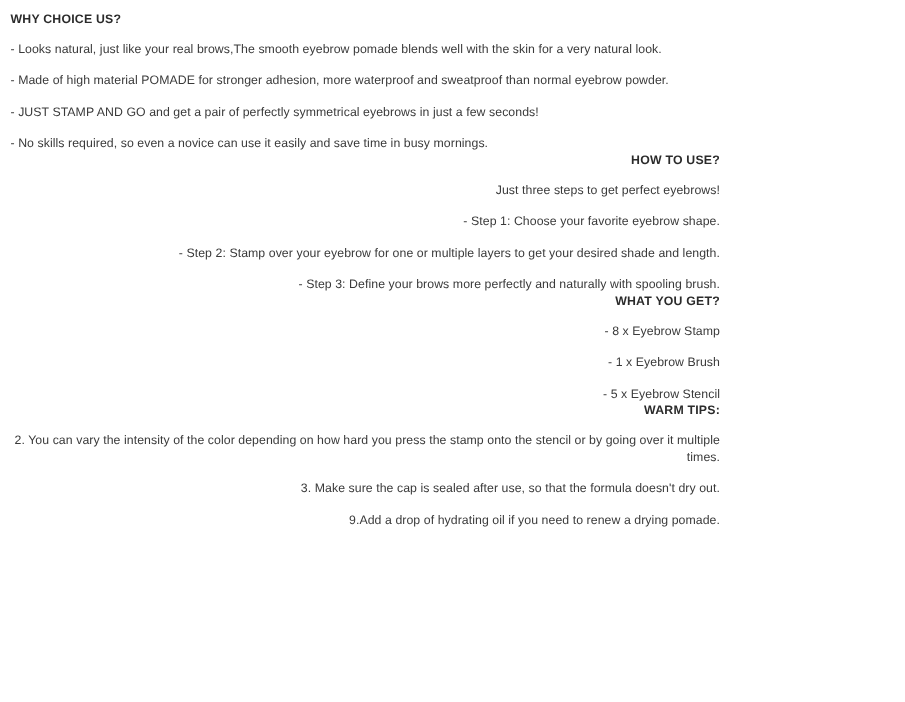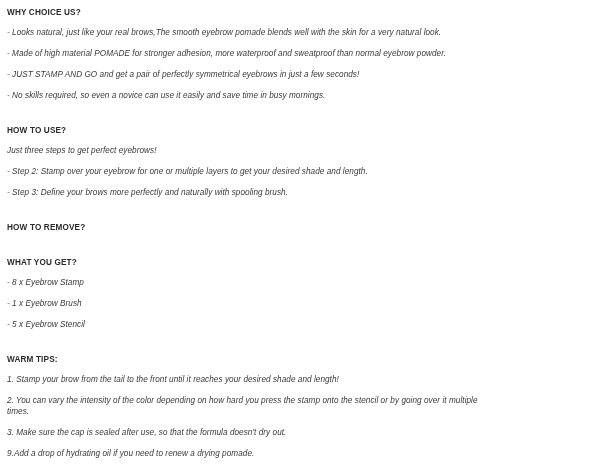--- a/index.html
+++ b/index.html
@@ -33,60 +33,59 @@
     margin: 0 0 9px 0;
     line-height: 11px;
   }
   .line {
     font-size: 8.2px;
     font-weight: normal;
     color: #3a3a3a;
     line-height: 11px;
     margin: 0 0 10px 0;
     letter-spacing: 0.05px;
-    font-style: italic;
   }
   .section + .section {
-    margin-top: 24px;
+    margin-top: 0;
+    text-align: right;
   }
   .sec-gap-1 { margin-top: 14px; }
   .last-line { margin-bottom: 0; }
 </style>
 </head>
 <body>
 
 <div class="page">
 
   <div class="section">
     <div class="heading">WHY CHOICE US?</div>
     <div class="line">- Looks natural, just like your real brows,The smooth eyebrow pomade blends well with the skin for a very natural look.</div>
     <div class="line">- Made of high material POMADE for stronger adhesion, more waterproof and sweatproof than normal eyebrow powder.</div>
     <div class="line">- JUST STAMP AND GO and get a pair of perfectly symmetrical eyebrows in just a few seconds!</div>
     <div class="line last-line">- No skills required, so even a novice can use it easily and save time in busy mornings.</div>
   </div>
 
   <div class="section sec-gap-1">
     <div class="heading">HOW TO USE?</div>
     <div class="line">Just three steps to get perfect eyebrows!</div>
+    <div class="line">- Step 1: Choose your favorite eyebrow shape.</div>
     <div class="line">- Step 2: Stamp over your eyebrow for one or multiple layers to get your desired shade and length.</div>
     <div class="line last-line">- Step 3: Define your brows more perfectly and naturally with spooling brush.</div>
   </div>
 
   <div class="section sec-gap-1">
-    <div class="heading">HOW TO REMOVE?</div>
   </div>
 
   <div class="section sec-gap-1">
     <div class="heading">WHAT YOU GET?</div>
     <div class="line">- 8 x Eyebrow Stamp</div>
     <div class="line">- 1 x Eyebrow Brush</div>
     <div class="line last-line">- 5 x Eyebrow Stencil</div>
   </div>
 
   <div class="section sec-gap-1">
     <div class="heading">WARM TIPS:</div>
-    <div class="line">1. Stamp your brow from the tail to the front until it reaches your desired shade and length!</div>
     <div class="line">2. You can vary the intensity of the color depending on how hard you press the stamp onto the stencil or by going over it multiple times.</div>
     <div class="line">3. Make sure the cap is sealed after use, so that the formula doesn't dry out.</div>
     <div class="line last-line">9.Add a drop of hydrating oil if you need to renew a drying pomade.</div>
   </div>
 
 </div>
 
 </body></html>

